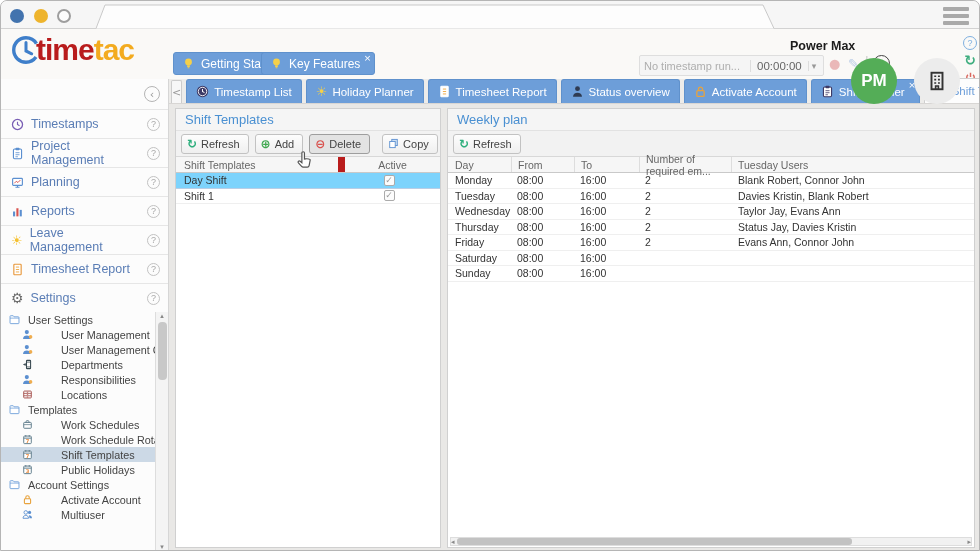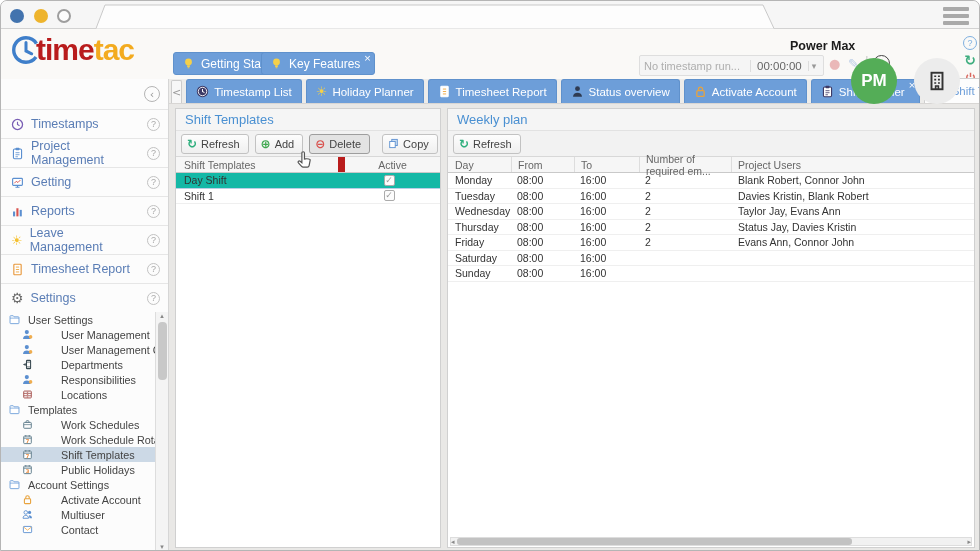--- a/index.html
+++ b/index.html
@@ -101,21 +101,21 @@
             gap:6px; padding-left:5px; }
   .btn { height:20px; display:inline-flex; align-items:center; gap:4px; background:linear-gradient(#fdfdfd,#efefef);
          border:1px solid #c2c2c2; border-radius:3px; font-size:11px; color:#444; padding:0 8px 0 5px; }
   .btn.pressed { background:#e3e3e3; border-color:#9e9e9e; }
   .bi { font-size:12px; line-height:12px; font-weight:bold; }
   .bi.green { color:#2eaf7d; } .bi.add { color:#3fa84f; } .bi.del { color:#d9534f; }
 
   .thead { height:16px; background:#f6f6f6; border-bottom:1px solid #c9c9c9; display:flex; align-items:center;
            font-size:10.5px; color:#666; }
   .row { height:15.5px; display:flex; align-items:center; font-size:10.5px; color:#333; border-bottom:1px solid #efefef; }
-  .row.sel { background:#14b8a6; border-bottom-color:#b9cee6; }
+  .row.sel { background:#7dd3fc; border-bottom-color:#b9cee6; }
 
   
   .c-name { flex:1; padding-left:8px; }
   .c-active { width:102px; text-align:center; display:flex; justify-content:center; }
   .thead .c-active { border-left:7px solid #b91c1c; height:100%; align-items:center; }
   .cb { width:11px; height:11px; border:1px solid #ababab; background:#fcfcfc; border-radius:2px; font-size:9px;
         line-height:9px; color:#9a9a9a; display:flex; align-items:center; justify-content:center; }
 
   
   .c-day { width:63px; padding-left:7px; } .c-from { width:63px; } .c-to { width:65px; }
@@ -330,21 +330,21 @@
         <svg class="ic" style="color:#5b8fd0">
             <use href="#i-clipboard"></use>
           </svg>
         <span class="lbl">Project Management</span>
         <span class="help">?</span>
       </div>
       <div class="acc">
         <svg class="ic" style="color:#5b8fd0">
             <use href="#i-planning"></use>
           </svg>
-        <span class="lbl">Getting</span>
+        <span class="lbl">Planning</span>
         <span class="help">?</span>
       </div>
       <div class="acc">
         <svg class="ic">
             <use href="#i-chart"></use>
           </svg>
         <span class="lbl">Reports</span>
         <span class="help">?</span>
       </div>
       <div class="acc">
@@ -442,26 +442,20 @@
           <svg class="ic sm" style="color:#e8a33d">
               <use href="#i-lock"></use>
             </svg>
           <span>Activate Account</span>
         </div>
         <div class="trow lvl1">
           <svg class="ic sm" style="color:#5b8fd0">
               <use href="#i-people"></use>
             </svg>
           <span>Multiuser</span>
-        </div>
-        <div class="trow lvl1">
-          <svg class="ic sm" style="color:#5b8fd0">
-              <use href="#i-envelope"></use>
-            </svg>
-          <span>Contact</span>
         </div>
         <div class="vsb">
           <span class="g">▴</span>
           <div class="thumb"></div>
           <span class="g arr-b">▾</span>
         </div>
       </div>
     </div>
 
     <div class="rightcol">
@@ -564,21 +558,21 @@
             <div class="btn">
               <span class="bi green g">↻</span>
               <span>Refresh</span>
             </div>
           </div>
           <div class="thead">
             <span class="c-day">Day</span>
             <span class="c-from">From</span>
             <span class="c-to">To</span>
             <span class="c-req">Number of required em...</span>
-            <span class="c-asg">Project Users</span>
+            <span class="c-asg">Tuesday Users</span>
           </div>
           <div class="row">
             <span class="c-day">Monday</span>
             <span class="c-from">08:00</span>
             <span class="c-to">16:00</span>
             <span class="c-req">2</span>
             <span class="c-asg">Blank Robert, Connor John</span>
           </div>
           <div class="row">
             <span class="c-day">Tuesday</span>

